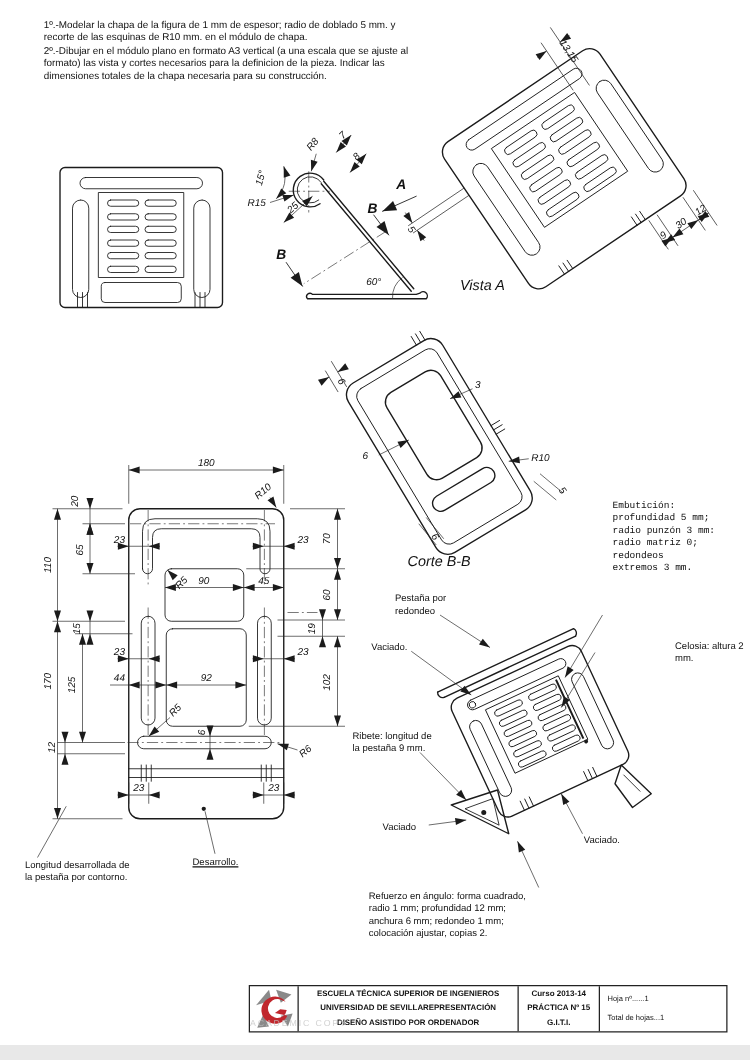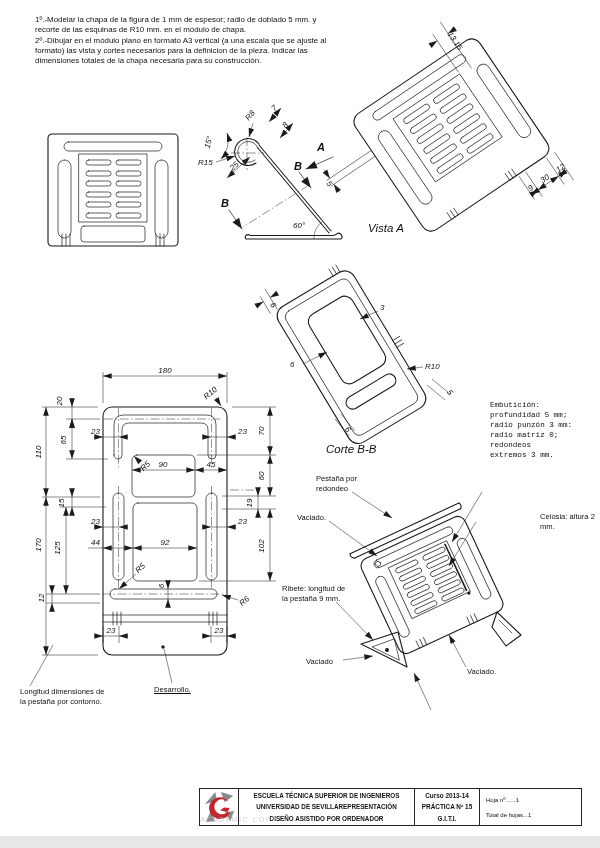--- a/index.html
+++ b/index.html
@@ -484,21 +484,25 @@
 redondeos
 extremos 3 mm.</div>
   <div class="ann" style="left:316px;top:474px;">Pestaña por
 redondeo</div>
   <div class="ann" style="left:297px;top:513px;">Vaciado.</div>
   <div class="ann" style="left:492px;top:512px;margin-left:48px;">Celosia: altura 2 mm.</div>
   <div class="ann" style="left:282px;top:584px;">Ribete: longitud de
 la pestaña 9 mm.</div>
   <div class="ann" style="left:306px;top:657px;">Vaciado</div>
   <div class="ann" style="left:467px;top:667px;">Vaciado.</div>
-  <div class="ann" style="left:20px;top:687px;">Longitud dimensiones de
+  <div class="ann" style="left:295px;top:712px;">Refuerzo en ángulo: forma cuadrado,
+radio 1 mm; profundidad 12 mm;
+anchura 6 mm; redondeo 1 mm;
+colocación ajustar, copias 2.</div>
+  <div class="ann" style="left:20px;top:687px;">Longitud desarrollada de
 la pestaña por contorno.</div>
   <div class="ann" style="left:154px;top:685px;text-decoration:underline;">Desarrollo.</div>
 
   <div class="tb">
     <div class="cell logo">
       <svg width="34" height="34" viewBox="0 0 36 36">
         <polygon points="3,15 14,2 16,11" fill="#8a8a8a"></polygon>
         <polygon points="20,2 33,6 24,13" fill="#8a8a8a"></polygon>
         <polygon points="4,34 9,23 14,33" fill="#8a8a8a"></polygon>
         <polygon points="24,24 34,22 30,33" fill="#8a8a8a"></polygon>

